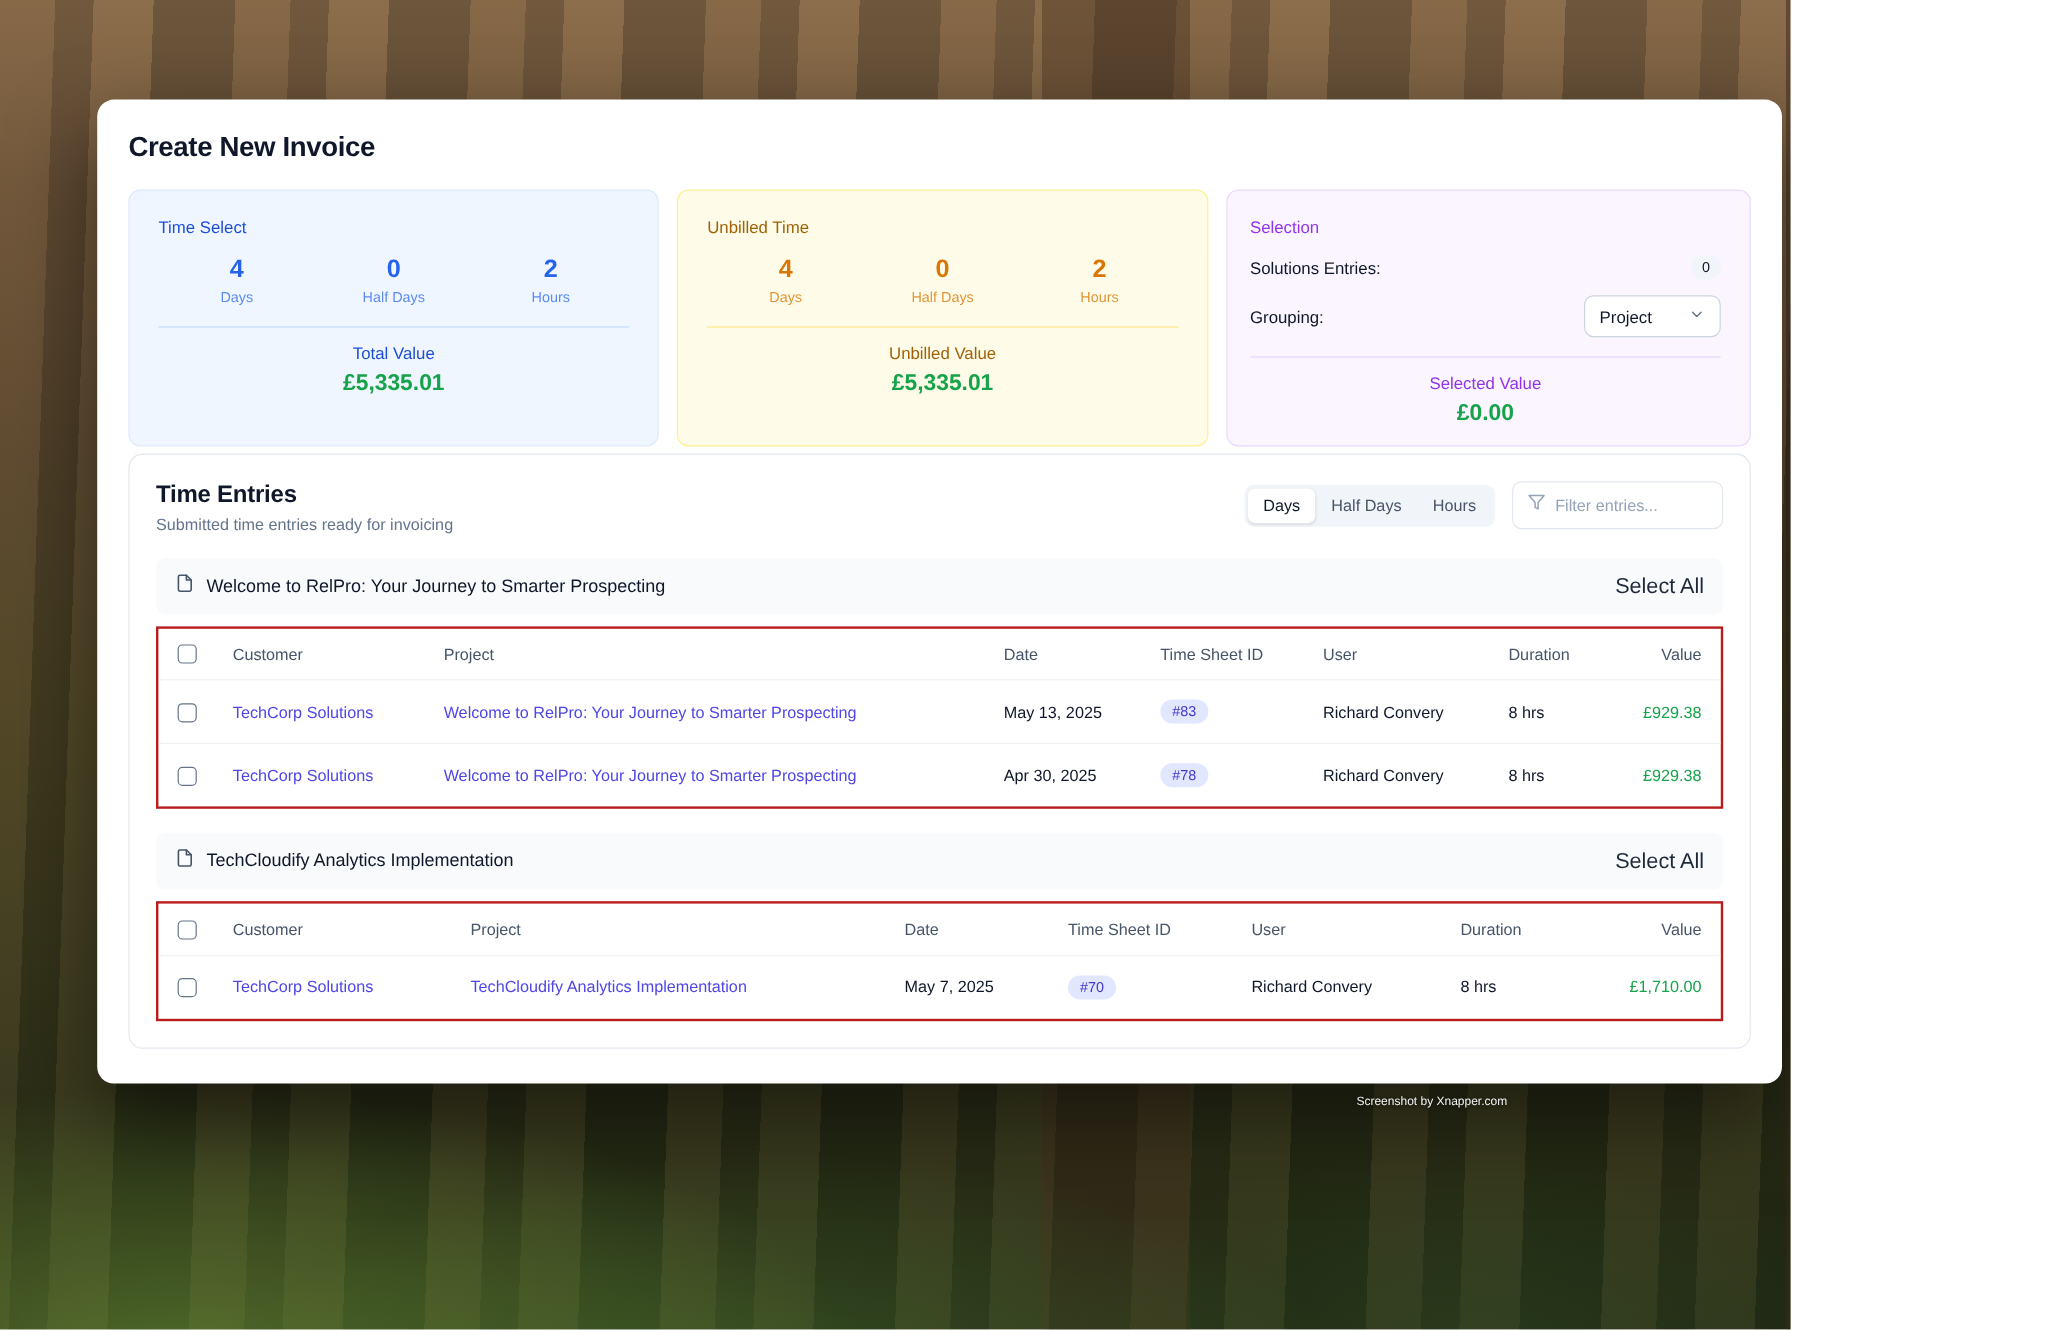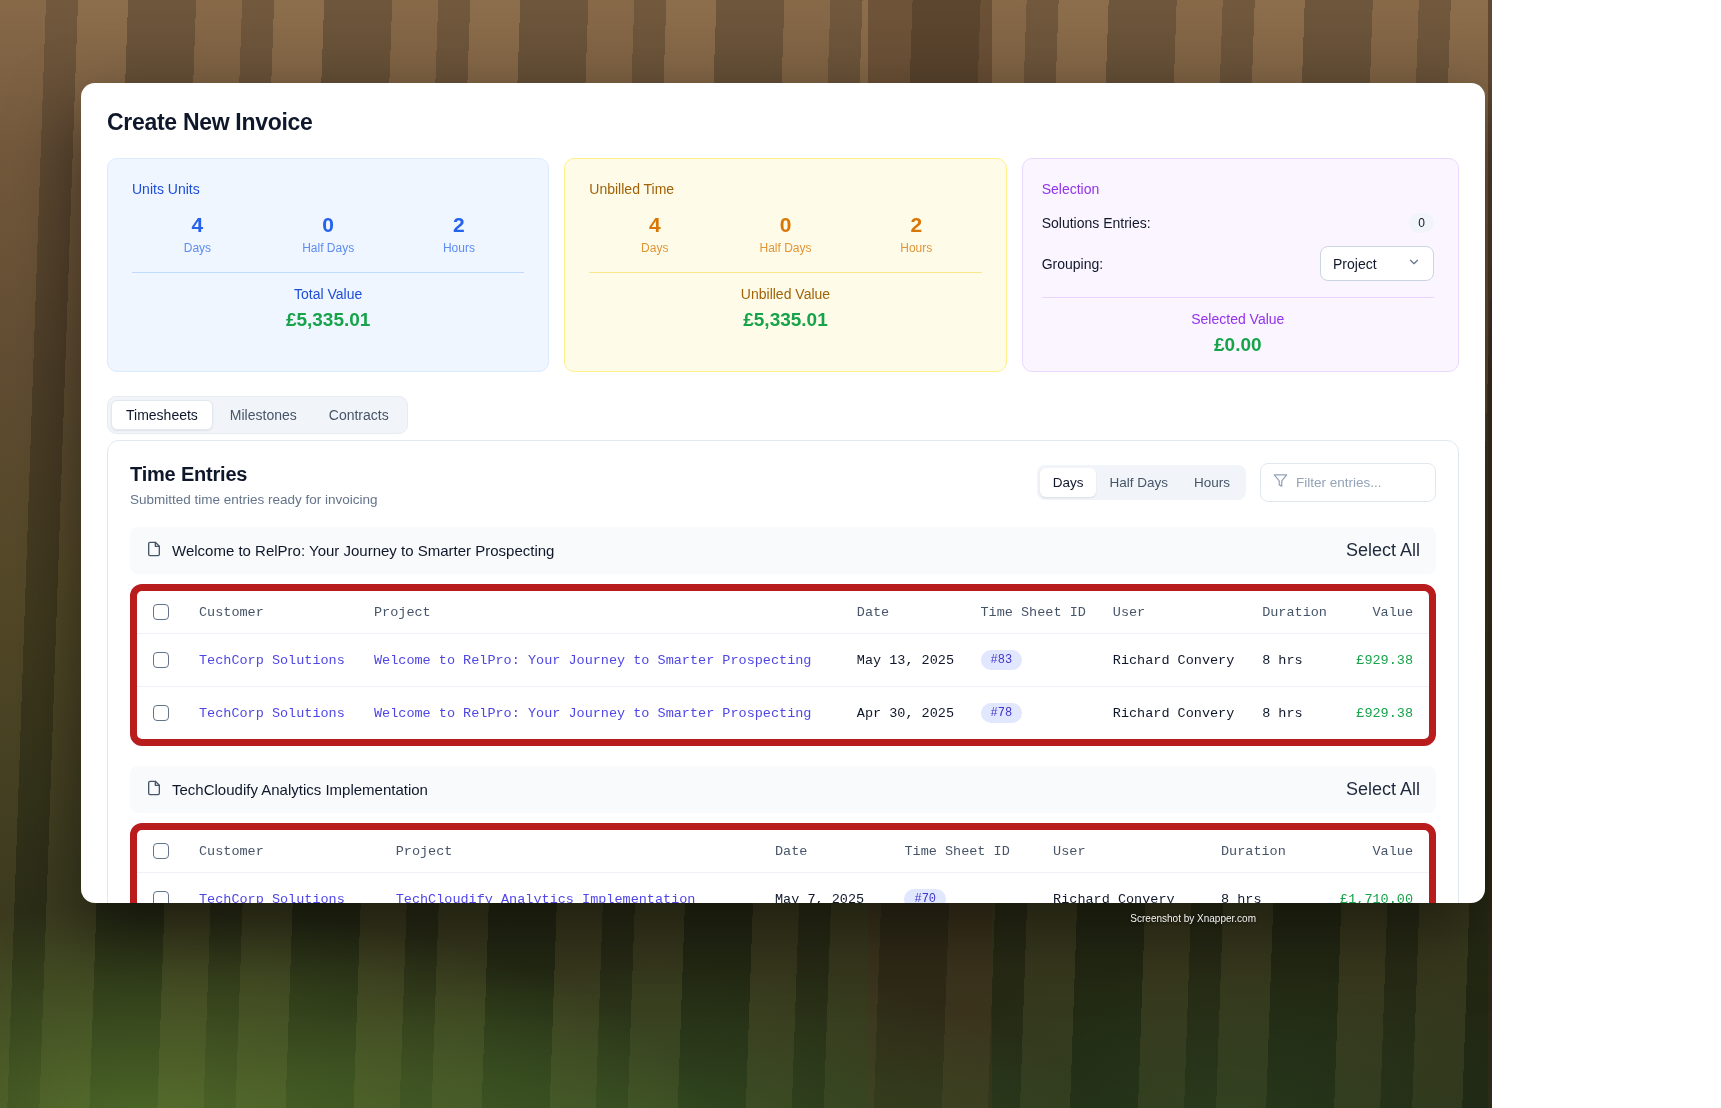--- a/index.html
+++ b/index.html
@@ -86,21 +86,21 @@
   .filter-wrap { display:flex; align-items:center; gap:8px; border:1px solid #e2e8f0; border-radius:8px; padding:9px 12px; width:176px; background:#fff; }
   .filter-wrap input { border:none; outline:none; font-family:inherit; font-size:13.5px; width:100%; color:#0f172a; background:transparent; }
   .filter-wrap input::placeholder { color:#94a3b8; }
 
   
   .entry-group { margin-top:20px; }
   .group-header { display:flex; align-items:center; gap:10px; background:#f8fafc; border-radius:8px; padding:13px 16px; }
   .group-title { font-size:15px; font-weight:500; color:#0f172a; flex:1; }
   .select-all { font-size:18px; color:#1e293b; cursor:pointer; text-decoration:none; }
 
-  .group-table-wrap { margin-top:10px; border:7px solid #b91c1c; border-radius:12px; overflow:hidden;font-family:Liberation Mono, monospace; }
+  .group-table-wrap { margin-top:10px; border:2px solid #b91c1c; border-radius:0; overflow:hidden; }
   table { width:100%; border-collapse:collapse; }
   th { text-align:left; font-size:13.5px; font-weight:500; color:#475569; padding:13px 10px; white-space:nowrap; }
   td { font-size:13.5px; color:#0f172a; padding:16px 10px; border-top:1px solid #eef2f6; white-space:nowrap; }
   th.value-col, td.value-col { text-align:right; padding-right:16px; }
   .cb-col { width:52px; padding-left:16px; }
   td.value-col { color:var(--green-value,#16a34a); }
   a.cell-link { color:var(--link-indigo,#4f46e5); text-decoration:none; cursor:pointer; }
   .badge { display:inline-block; background:var(--badge-bg,#e0e7ff); color:var(--badge-text,#4338ca); font-size:12px; font-weight:500; padding:3px 10px; border-radius:999px; }
   .checkbox { display:inline-block; width:16px; height:16px; border:1.5px solid #64748b; border-radius:4px; background:#fff; vertical-align:middle; cursor:pointer; }
 
@@ -111,21 +111,21 @@
 
 <div class="stage">
 
   <div class="main-card">
 
     <h1 class="page-title">Create New Invoice</h1>
 
     <div class="summary-row">
 
       <section class="sum-card blue">
-        <div class="sum-title">Units Units</div>
+        <div class="sum-title">Time Select</div>
         <div class="stats">
           <div class="stat">
             <div class="num">4</div>
             <div class="lbl">Days</div>
           </div>
           <div class="stat">
             <div class="num">0</div>
             <div class="lbl">Half Days</div>
           </div>
           <div class="stat">
@@ -182,25 +182,20 @@
         </div>
         <div class="sum-divider"></div>
         <div class="sum-total">
           <div class="total-lbl">Selected Value</div>
           <div class="total-val">£0.00</div>
         </div>
       </section>
 
     </div>
 
-    <div class="tabs">
-      <button class="tab active">Timesheets</button>
-      <button class="tab">Milestones</button>
-      <button class="tab">Contracts</button>
-    </div>
 
     <section class="entries-panel">
       <div class="panel-head">
         <div>
           <h2 class="panel-title">Time Entries</h2>
           <p class="panel-sub">Submitted time entries ready for invoicing</p>
         </div>
         <div class="panel-controls">
           <div class="seg">
             <button class="seg-btn active">Days</button>

